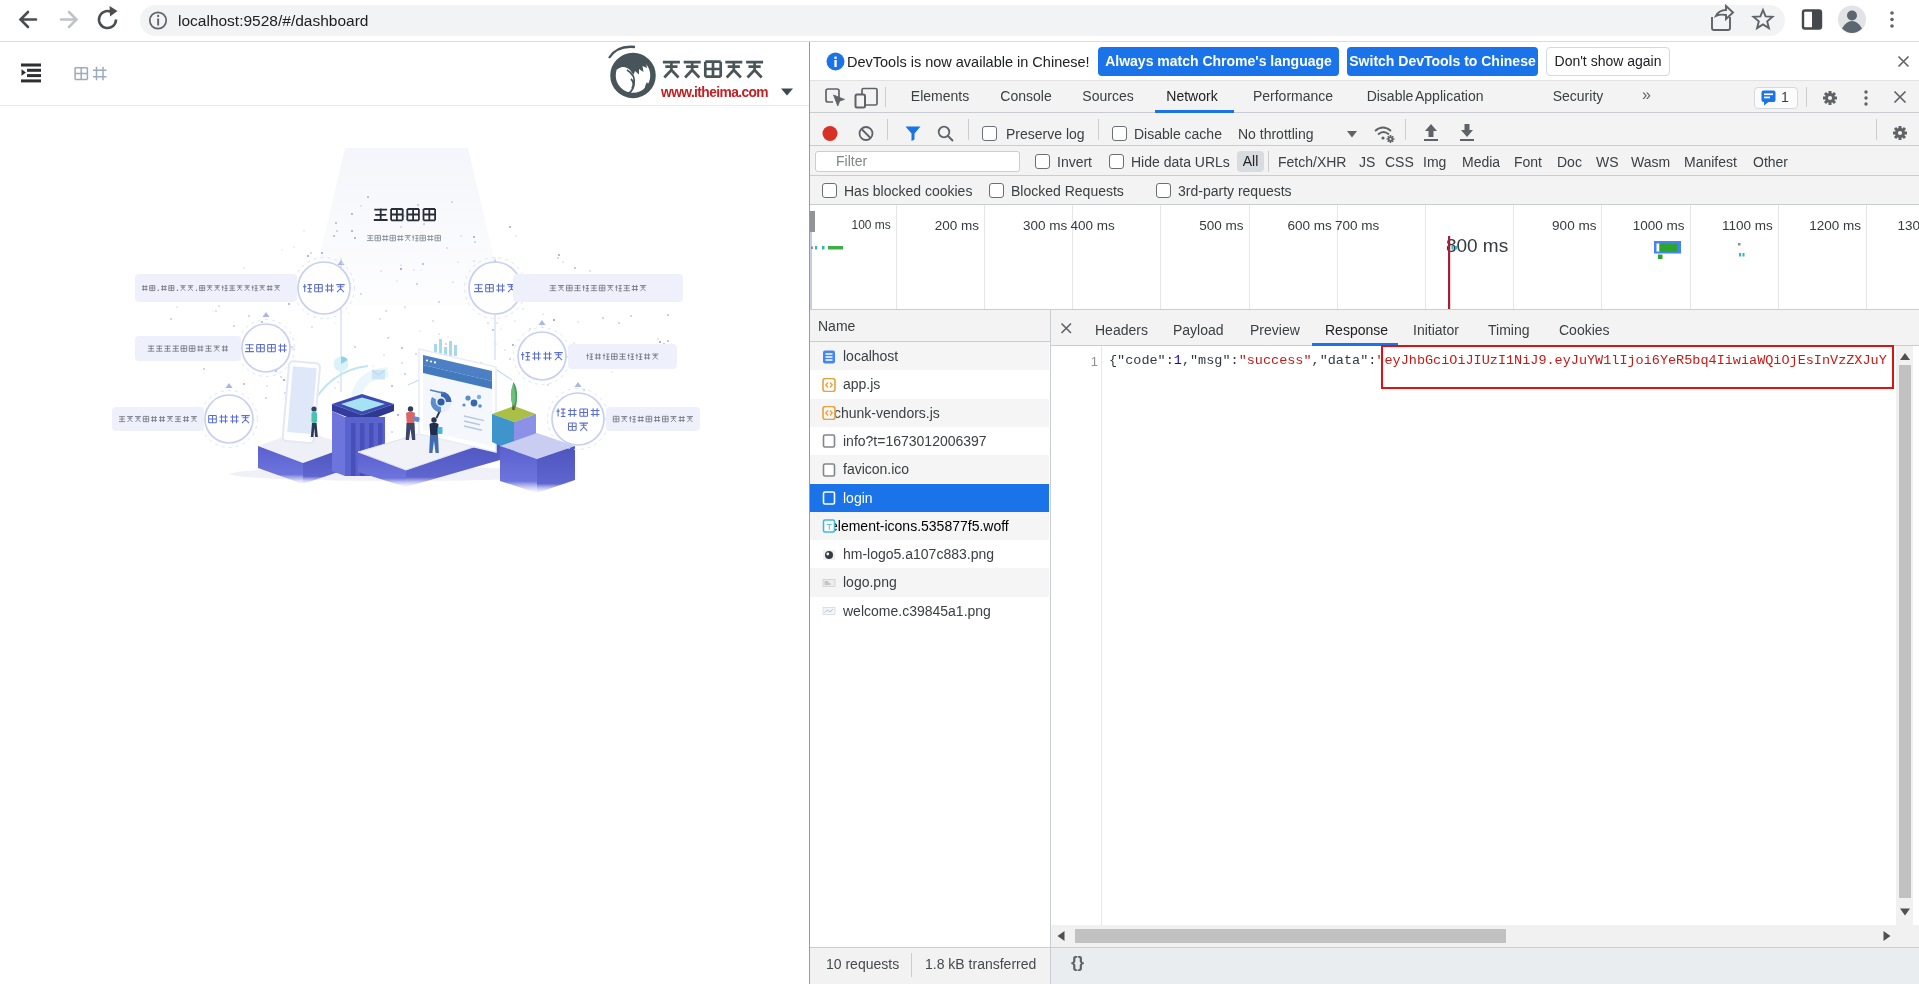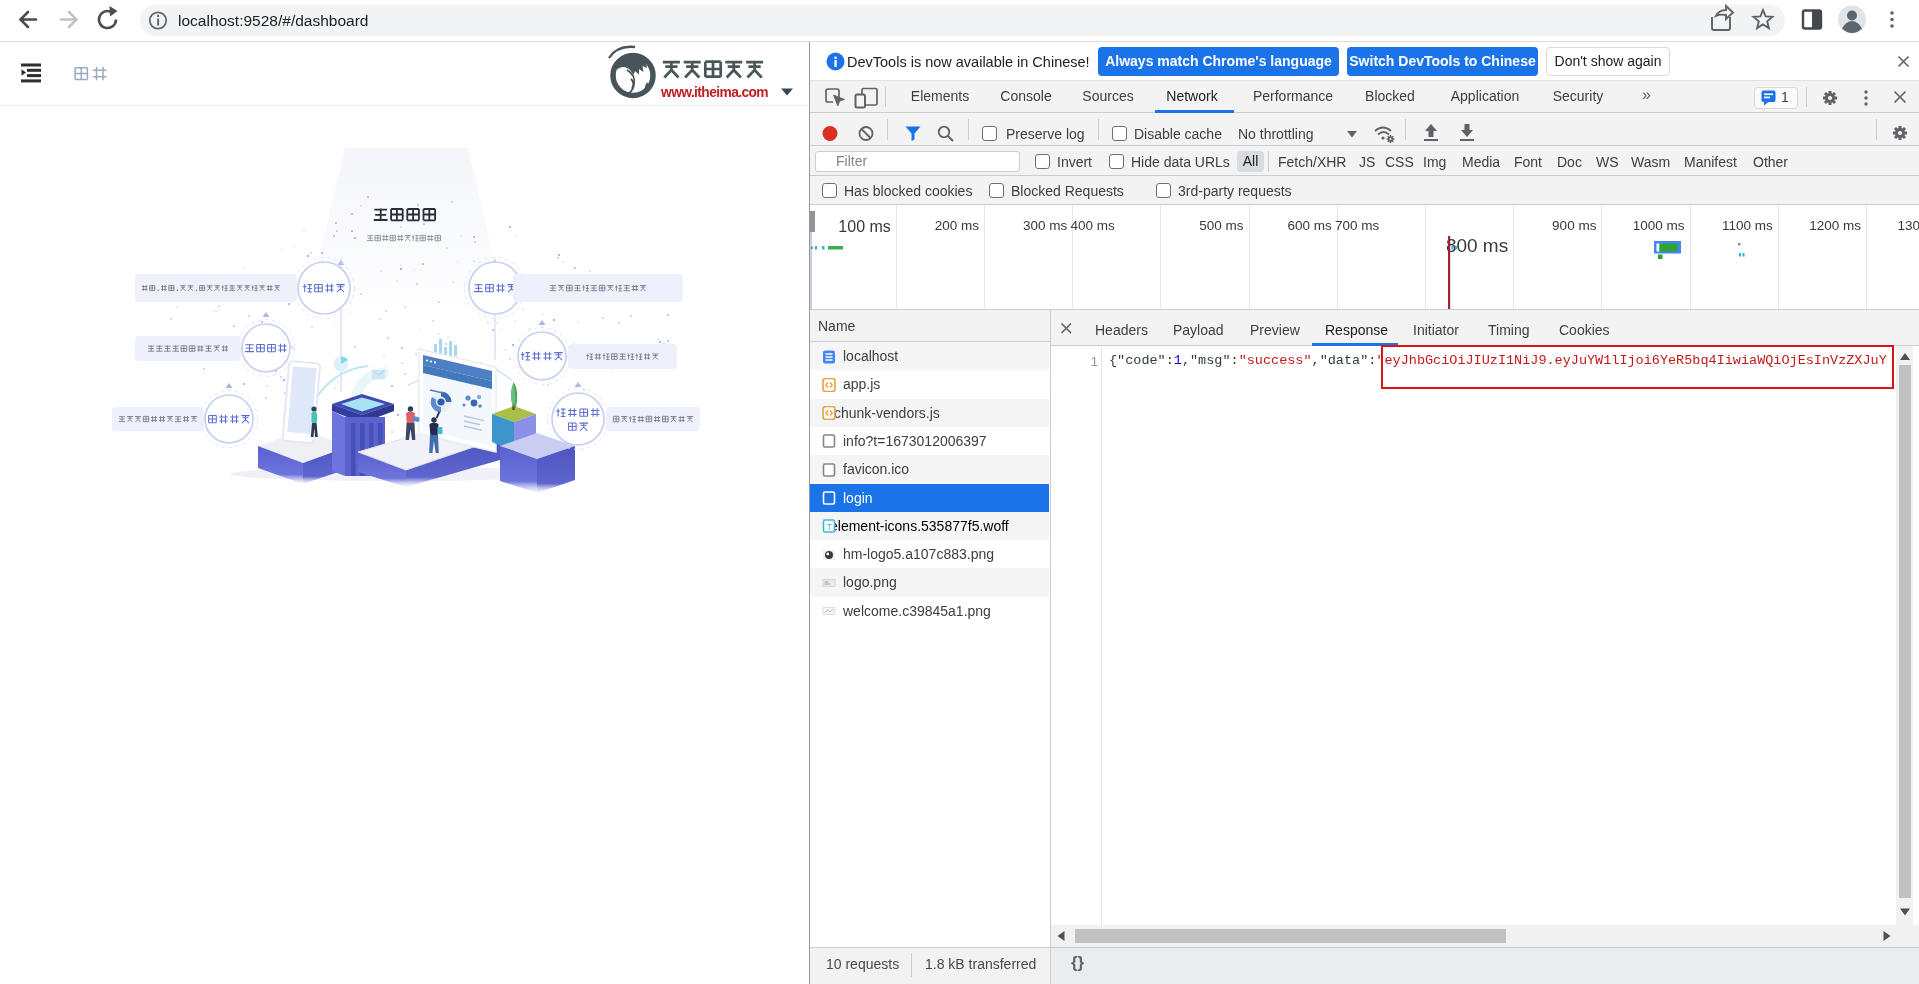--- a/index.html
+++ b/index.html
@@ -544,22 +544,22 @@
       <path d="M9.5 8 l11 4.4 l-4.8 1.7 l-1.9 4.9 z" fill="#5f6368" stroke="#5f6368" stroke-width="0.8"></path>
       <rect x="38" y="1.5" width="15" height="16.5" rx="1.5" stroke="#5f6368" stroke-width="1.7" fill="none"></rect>
       <rect x="31.5" y="7.5" width="9.5" height="13" rx="1.5" fill="#f3f3f3" stroke="#5f6368" stroke-width="2"></rect>
     </svg>
     <div class="sep" style="left:75px;top:45px;height:20px"></div>
     <div class="t" style="left:60px;top:46px;width:140px;text-align:center;color:#3c4043">Elements</div>
     <div class="t" style="left:146px;top:46px;width:140px;text-align:center;color:#3c4043">Console</div>
     <div class="t" style="left:228px;top:46px;width:140px;text-align:center;color:#3c4043">Sources</div>
     <div class="t" style="left:312px;top:46px;width:140px;text-align:center;color:#202124">Network</div>
     <div class="t" style="left:413px;top:46px;width:140px;text-align:center;color:#3c4043">Performance</div>
-    <div class="t" style="left:510px;top:46px;width:140px;text-align:center;color:#3c4043">Blocked</div>
-    <div class="t" style="left:605px;top:46px;width:140px;text-align:center;color:#3c4043">Application</div>
+    <div class="t" style="left:510px;top:46px;width:140px;text-align:center;color:#3c4043">Disable</div>
+    <div class="t" style="left:605px;top:46px;width:140px;color:#3c4043">Application</div>
     <div class="t" style="left:698px;top:46px;width:140px;text-align:center;color:#3c4043">Security</div>
     <div class="t" style="left:832px;top:44px;font-size:16px;color:#5f6368">»</div>
     <div class="ab" style="left:345px;top:68px;width:79px;height:3px;background:#1a73e8"></div>
     <div class="ab" style="left:944px;top:45px;width:44px;height:22px;border:1px solid #d5d8dc;border-radius:4px;background:#fbfbfb"></div>
     <svg class="ab" style="left:951px;top:48px" width="16" height="16">
       <rect x="0.5" y="0.5" width="14" height="11.5" rx="2" fill="#1a73e8"></rect>
       <path d="M3 12 l0 3.5 l4.5 -3.5 z" fill="#1a73e8"></path>
       <rect x="3" y="3.4" width="9" height="1.7" fill="#fff"></rect>
       <rect x="3" y="6.6" width="6" height="1.7" fill="#fff"></rect>
     </svg>
@@ -662,21 +662,21 @@
     <div class="t" style="left:943px;top:112px">Other</div>
     <div class="ab" style="left:0;top:134px;width:1109px;height:29px;background:#f3f3f3;border-bottom:1px solid #c9ccd0"></div>
     <div class="cb" style="left:12px;top:140.5px"></div>
     <div class="t" style="left:34px;top:141px">Has blocked cookies</div>
     <div class="cb" style="left:179px;top:140.5px"></div>
     <div class="t" style="left:201px;top:141px">Blocked Requests</div>
     <div class="cb" style="left:346px;top:140.5px"></div>
     <div class="t" style="left:368px;top:141px">3rd-party requests</div>
     <div class="ab" style="left:0;top:163px;width:1109px;height:105px;background:#fff;border-bottom:1px solid #c9ccd0;overflow:hidden">
       <div class="ab" style="left:85.8px;top:0;width:1px;height:105px;background:#e6e6e8"></div>
-      <div class="ab" style="left:-4.2px;top:13px;width:85px;text-align:right;font-size:16px;color:#36393d">100 ms</div>
+      <div class="ab" style="left:-4.2px;top:13px;width:85px;text-align:right;font-size:12px;color:#36393d">100 ms</div>
       <div class="ab" style="left:174.0px;top:0;width:1px;height:105px;background:#e6e6e8"></div>
       <div class="ab" style="left:84.0px;top:13px;width:85px;text-align:right;font-size:13.5px;color:#36393d">200 ms</div>
       <div class="ab" style="left:262.2px;top:0;width:1px;height:105px;background:#e6e6e8"></div>
       <div class="ab" style="left:172.2px;top:13px;width:85px;text-align:right;font-size:13.5px;color:#36393d">300 ms</div>
       <div class="ab" style="left:350.4px;top:0;width:1px;height:105px;background:#e6e6e8"></div>
       <div class="ab" style="left:260.4px;top:13px;width:85px;font-size:13.5px;color:#36393d">400 ms</div>
       <div class="ab" style="left:438.6px;top:0;width:1px;height:105px;background:#e6e6e8"></div>
       <div class="ab" style="left:348.6px;top:13px;width:85px;text-align:right;font-size:13.5px;color:#36393d">500 ms</div>
       <div class="ab" style="left:526.8px;top:0;width:1px;height:105px;background:#e6e6e8"></div>
       <div class="ab" style="left:436.8px;top:13px;width:85px;text-align:right;font-size:13.5px;color:#36393d">600 ms</div>

